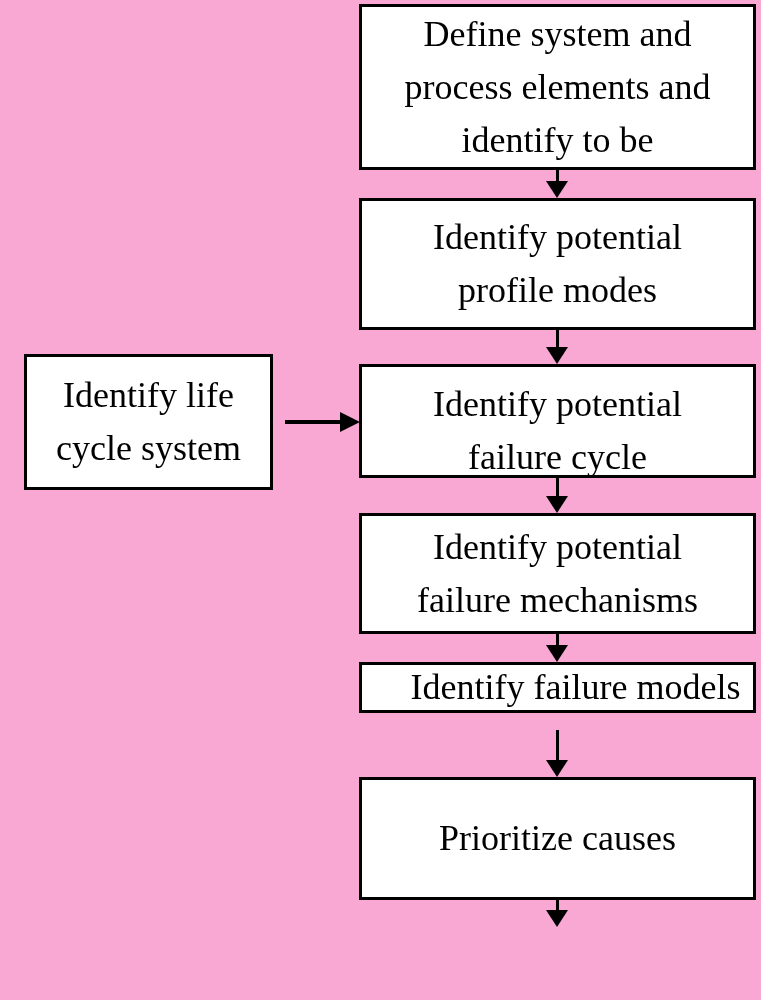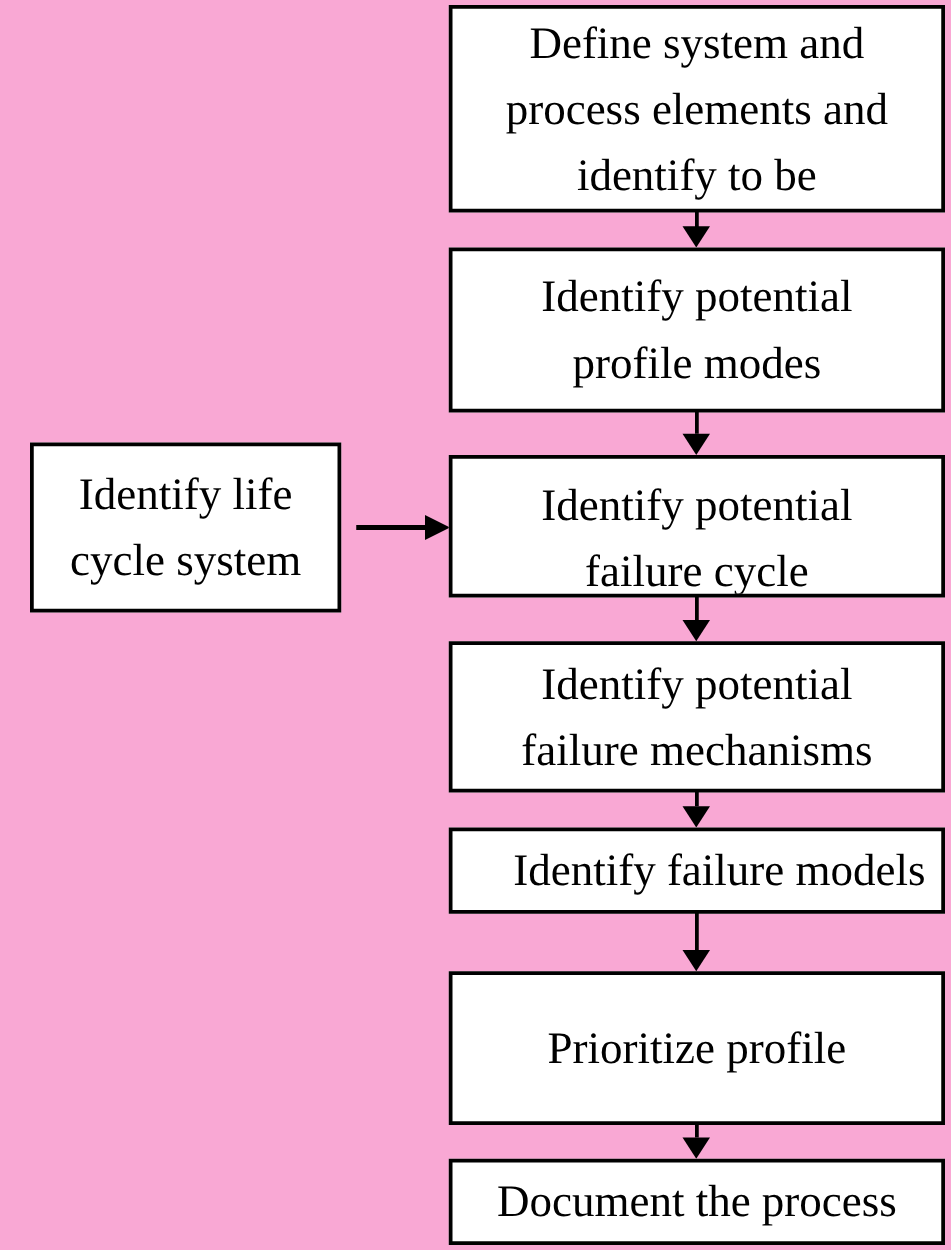--- a/index.html
+++ b/index.html
@@ -95,31 +95,28 @@
   <div class="vhead" style="left:546px; top:496px;"></div>
 
   <div class="node" style="left:359px; top:513px; width:397px; height:121px;">
     <div>Identify potential</div>
     <div>failure mechanisms</div>
   </div>
 
   <div class="vline" style="left:556px; top:633px; height:12px;"></div>
   <div class="vhead" style="left:546px; top:645px;"></div>
 
-  <div class="node" style="left:359px; top:662px; width:397px; height:69px;padding-left:36px;">
+  <div class="node" style="left:359px; top:662px; width:397px; height:51px;padding-left:36px;">
     <div>Identify failure models</div>
   </div>
 
   <div class="vline" style="left:556px; top:730px; height:30px;"></div>
   <div class="vhead" style="left:546px; top:760px;"></div>
 
   <div class="node" style="left:359px; top:777px; width:397px; height:123px;">
-    <div>Prioritize profile</div>
+    <div>Prioritize causes</div>
   </div>
 
   <div class="vline" style="left:556px; top:899px; height:11px;"></div>
   <div class="vhead" style="left:546px; top:910px;"></div>
 
-  <div class="node" style="left:359px; top:927px; width:397px; height:69px;">
-    <div>Document the process</div>
-  </div>
 
 </div>
 
 </body></html>

